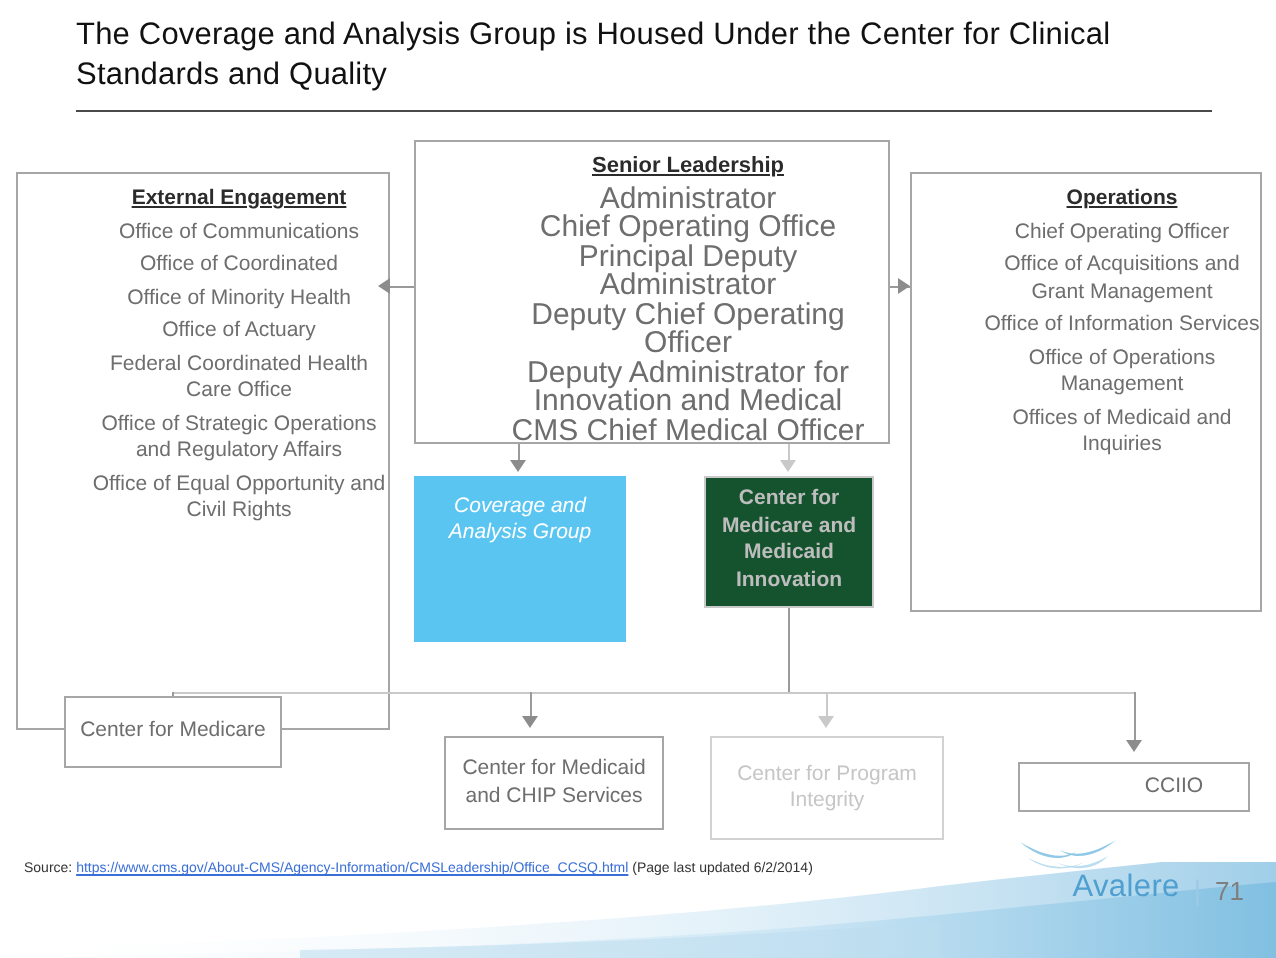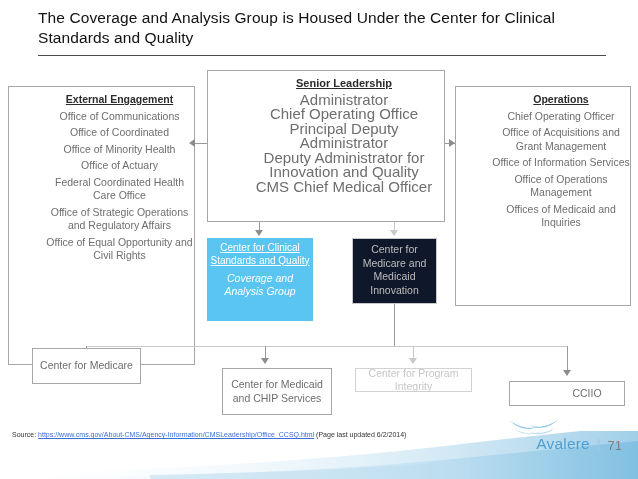--- a/index.html
+++ b/index.html
@@ -85,42 +85,43 @@
     margin-top:5px;
     font-size:10.5px;line-height:13px;
     color:#ffffff;
     font-weight:normal;font-style:italic;
   }
   #box-cmmi{
     position:absolute;
     left:352px;top:238px;width:85px;height:66px;
     box-sizing:border-box;
     border:1px solid #c9c9c9;
-    background:#0f172a;
+    background:#14532d;
     text-align:center;
     color:#bdbdbd;
     font-size:10.5px;line-height:13.5px;
     padding-top:4px;
+    font-weight:bold;
   }
 
   
   .bottombox{
     position:absolute;
     box-sizing:border-box;
     border:1px solid #a6a6a6;
     background:#ffffff;
     color:#6e6e6e;
     font-size:10.5px;line-height:13.5px;
     text-align:center;
     display:flex;align-items:center;justify-content:center;
   }
   #box-medicare{left:32px;top:348px;width:109px;height:36px;}
   #box-medicaid{left:210px;top:368px;width:110px;height:47px;margin-left:12px;}
   #box-cpi{
-    left:355px;top:368px;width:117px;height:24px;
+    left:355px;top:368px;width:117px;height:52px;
     border:1px solid #d2d2d2;color:#c6c6c6;
   }
   #box-cciio{left:509px;top:381px;width:116px;height:25px;padding-left:40px;}
 
   
   .line{position:absolute;background:#9a9a9a;}
   .line-light{position:absolute;background:#c9c9c9;}
   .arrow-down{
     position:absolute;width:0;height:0;
     border-left:4px solid transparent;
@@ -184,21 +185,22 @@
   <span class="bline">Federal Coordinated Health Care Office</span>
   <span class="bline">Office of Strategic Operations and Regulatory Affairs</span>
   <span class="bline">Office of Equal Opportunity and Civil Rights</span>
 </div>
 
 <div class="orgbox" id="box-senior">
   <span class="bhead">Senior Leadership</span>
   <span class="bline">Administrator</span>
   <span class="bline">Chief Operating Office</span>
   <span class="bline">Principal Deputy Administrator</span>
-  <span class="bline">Deputy Administrator for Innovation and Quality</span>
+  <span class="bline">Deputy Chief Operating Officer</span>
+  <span class="bline">Deputy Administrator for Innovation and Medical</span>
   <span class="bline">CMS Chief Medical Officer</span>
 </div>
 
 <div class="orgbox" id="box-operations">
   <span class="bhead">Operations</span>
   <span class="bline">Chief Operating Officer</span>
   <span class="bline">Office of Acquisitions and Grant Management</span>
   <span class="bline">Office of Information Services</span>
   <span class="bline">Office of Operations Management</span>
   <span class="bline">Offices of Medicaid and Inquiries</span>
@@ -210,21 +212,20 @@
 <div class="line" style="left:445px;top:143px;width:10px;height:1px;"></div>
 <div class="arrow-right" style="left:449px;top:139px;"></div>
 
 <div class="line" style="left:259px;top:222px;width:1px;height:10px;"></div>
 <div class="arrow-down" style="left:255px;top:230px;"></div>
 
 <div class="line-light" style="left:394px;top:222px;width:1px;height:10px;"></div>
 <div class="arrow-down light" style="left:390px;top:230px;"></div>
 
 <div id="box-ccsq">
-  <span class="ccsq-title">Center for Clinical Standards and Quality</span>
   <span class="ccsq-sub">Coverage and Analysis Group</span>
 </div>
 
 <div id="box-cmmi">
   <span>Center for Medicare and Medicaid Innovation</span>
 </div>
 
 <div class="line" style="left:394px;top:304px;width:1px;height:42px;"></div>
 <div class="line-light" style="left:86px;top:346px;width:308px;height:1px;"></div>
 <div class="line-light" style="left:394px;top:346px;width:173px;height:1px;"></div>

